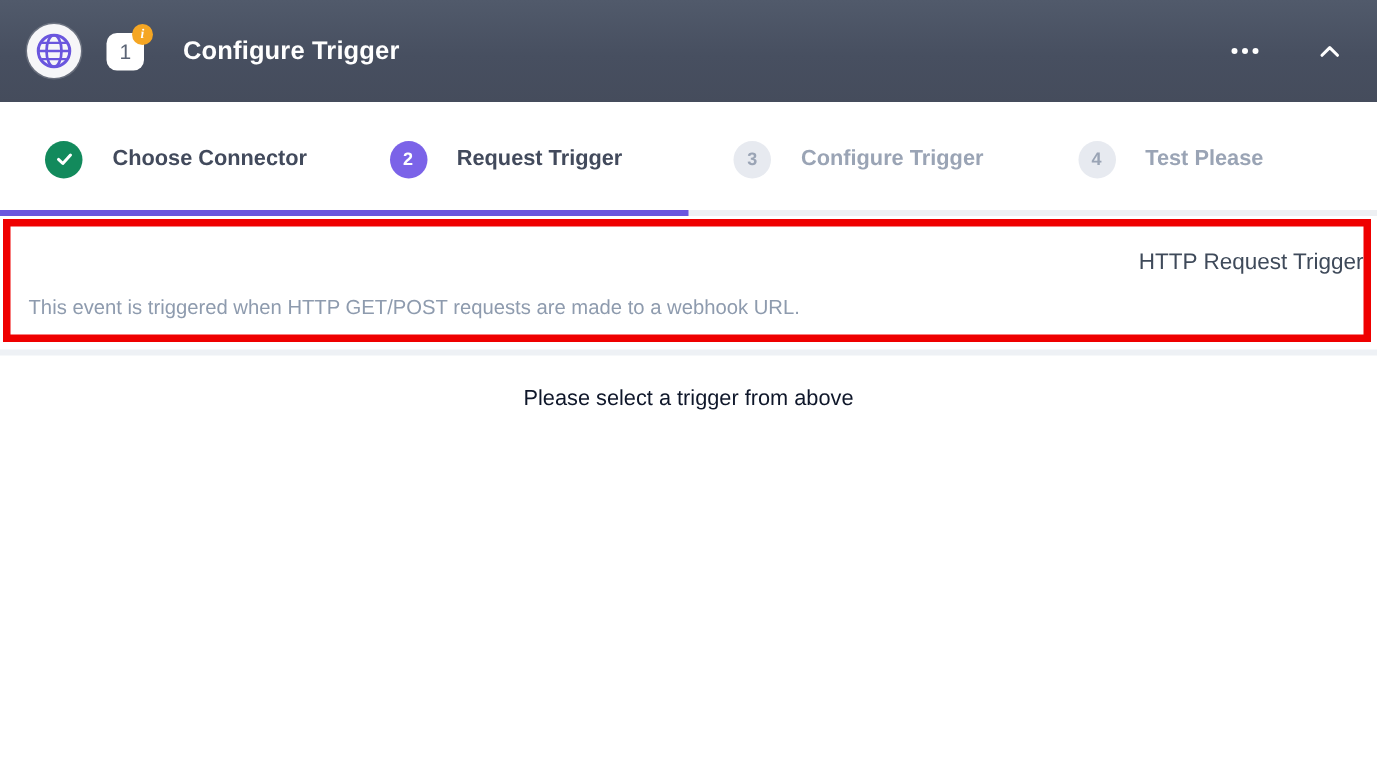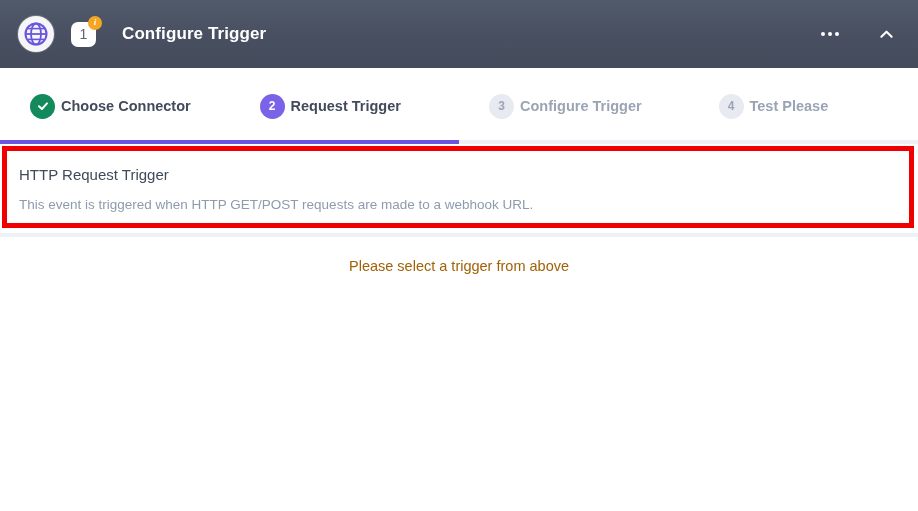--- a/index.html
+++ b/index.html
@@ -156,21 +156,21 @@
   .step-circle.active {
     background: #7b63e8;
     color: #ffffff;
   }
   .step-circle.idle {
     background: #e7eaf0;
     color: #9aa4b5;
   }
   .step-circle.done svg { display: block; }
   .step-label {
-    margin-left: 6px;
+    margin-left: 20px;
     font-size: 14.5px;
     font-weight: bold;
     white-space: nowrap;
   }
   .step-label.dark { color: #424a5c; }
   .step-label.muted { color: #9aa4b5; }
 
   .progress-track {
     position: absolute;
     left: 0;
@@ -192,38 +192,39 @@
     background: #ffffff;
     box-sizing: border-box;
     height: 82px;
     padding: 14px 0 0 12px;
   }
   .trigger-title {
     font-size: 15px;
     color: #3f4a5a;
     font-weight: normal;
     line-height: 1.3;
+    text-align: right;
   }
   .trigger-desc {
     margin-top: 11px;
     font-size: 13.5px;
     color: #8e9bae;
     line-height: 1.35;
   }
 
   .divider {
     height: 4px;
     background: #eef1f5;
     margin-top: 5px;
   }
 
   .empty-msg {
     text-align: center;
     font-size: 14.5px;
-    color: #a16207;
+    color: #0f172a;
     margin-top: 21px;
   }
 
   .page-rest {
     background: #ffffff;
     flex: 1 1 auto;
   }
 </style>
 </head>
 <body>

